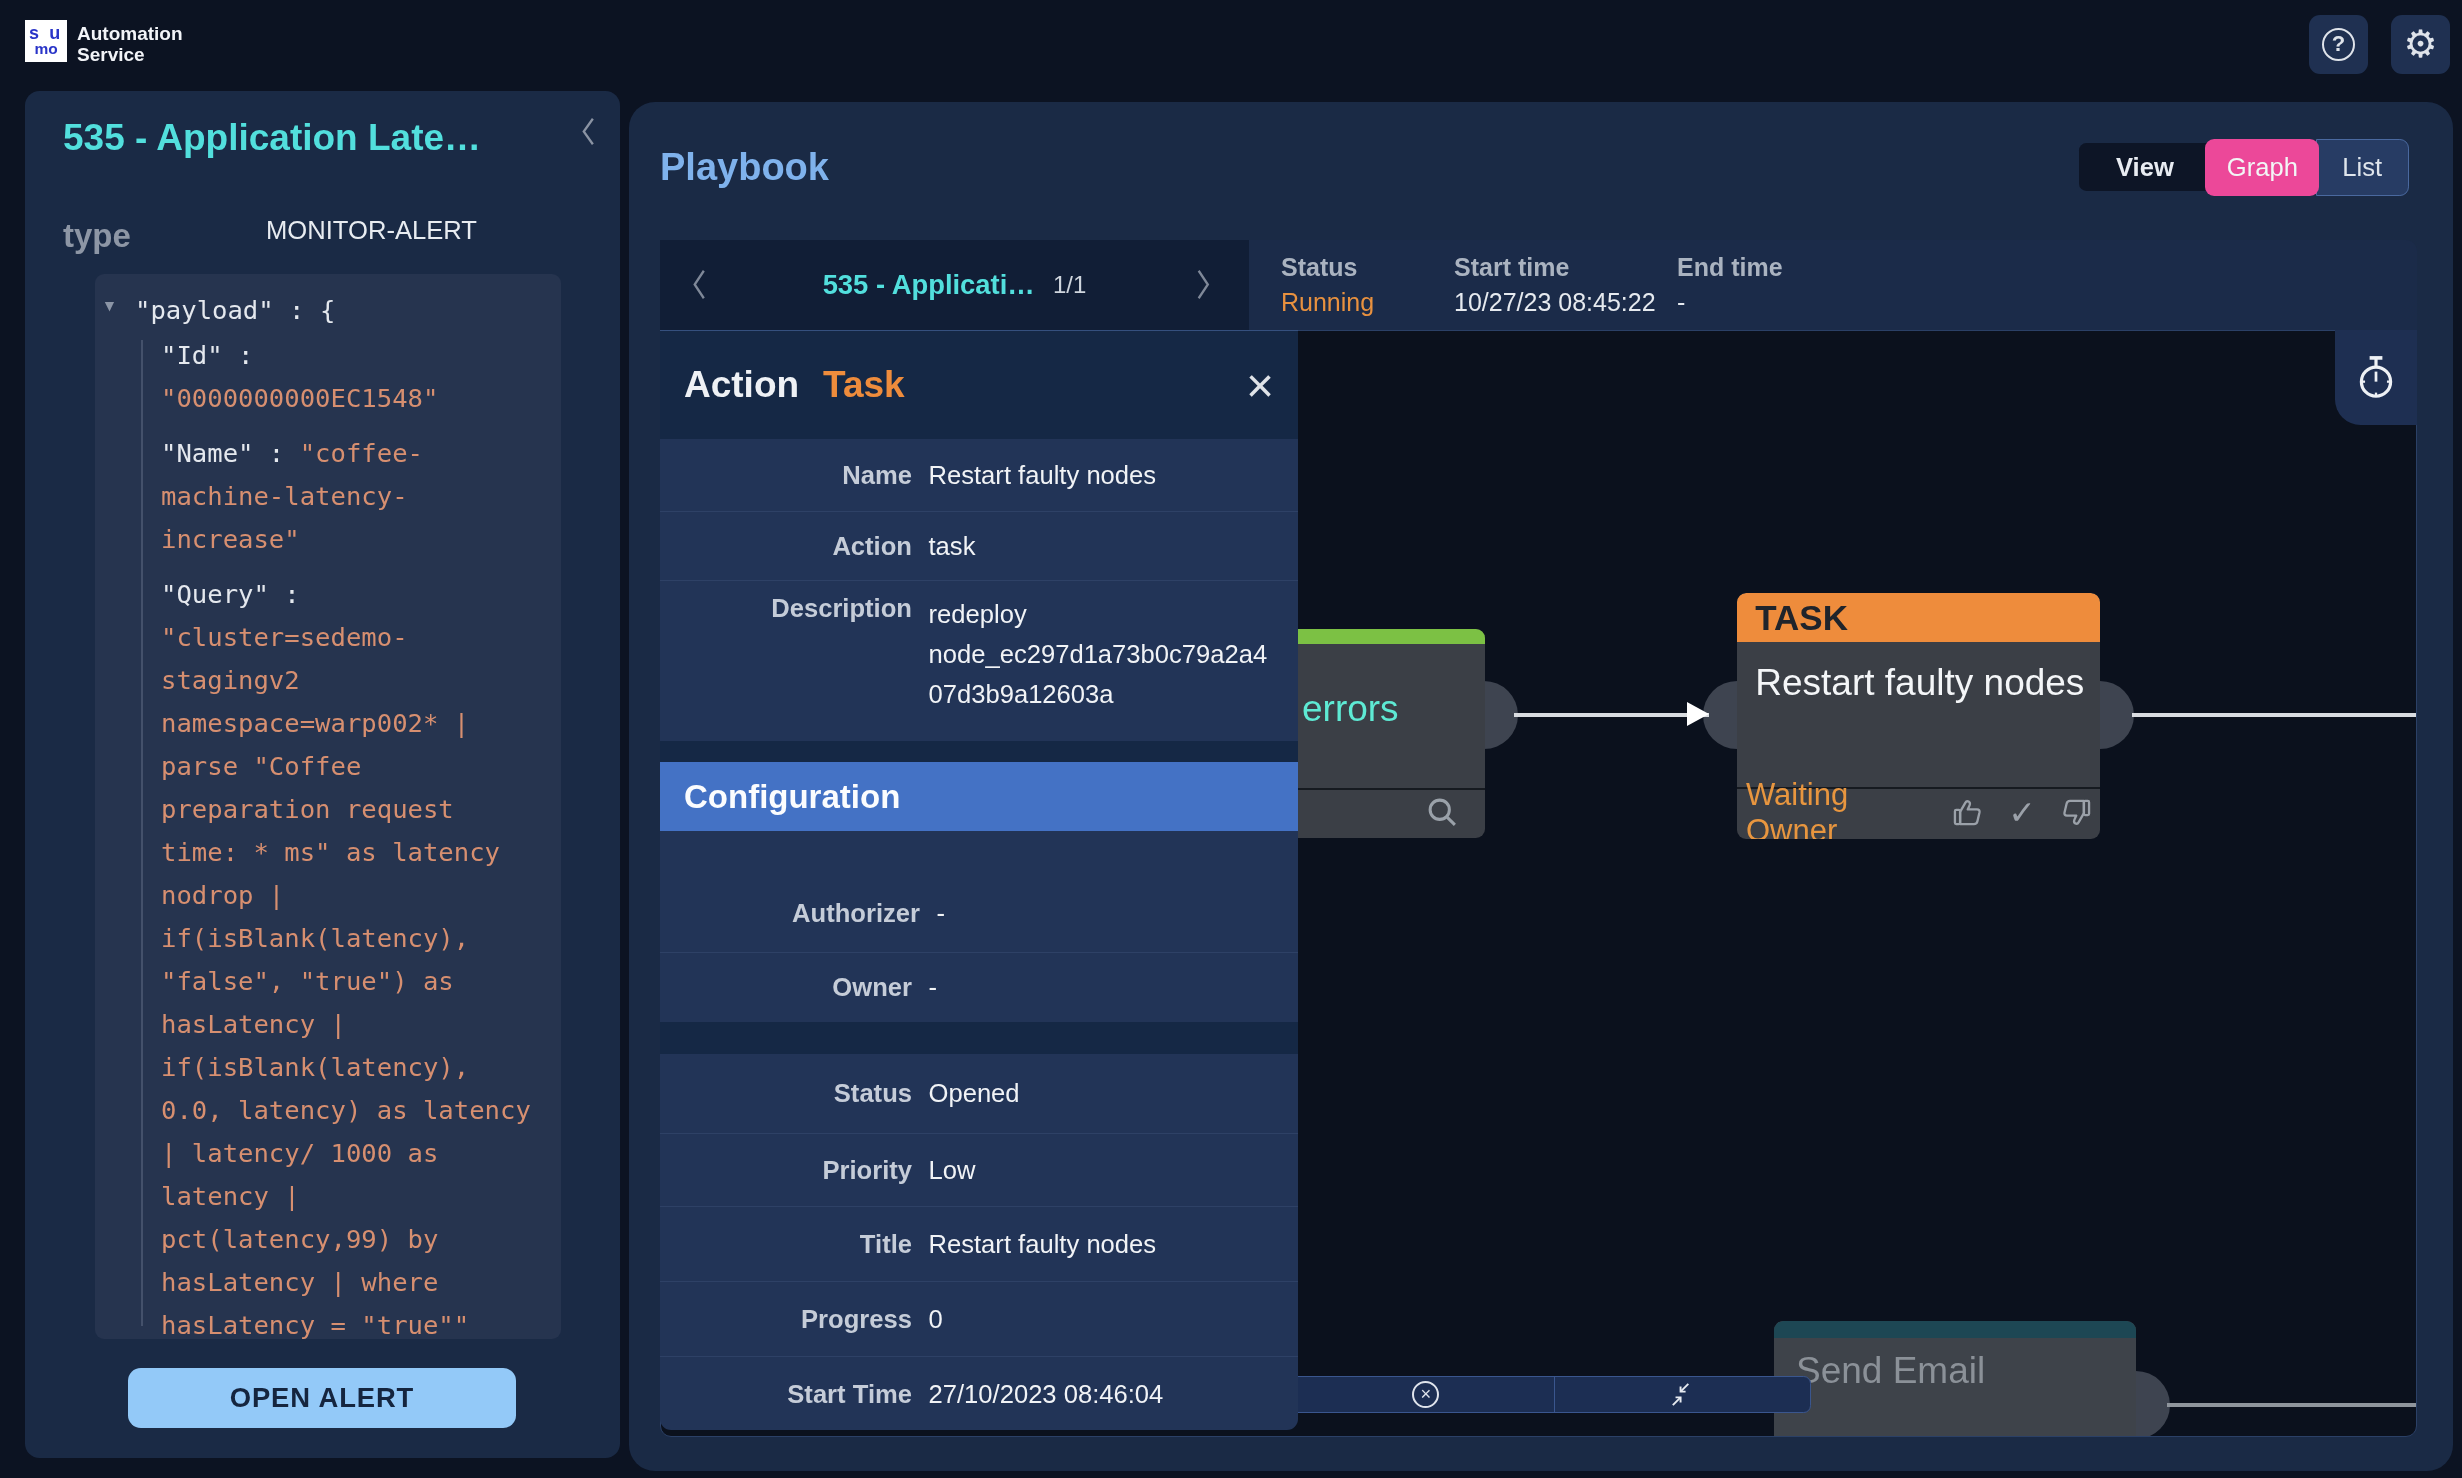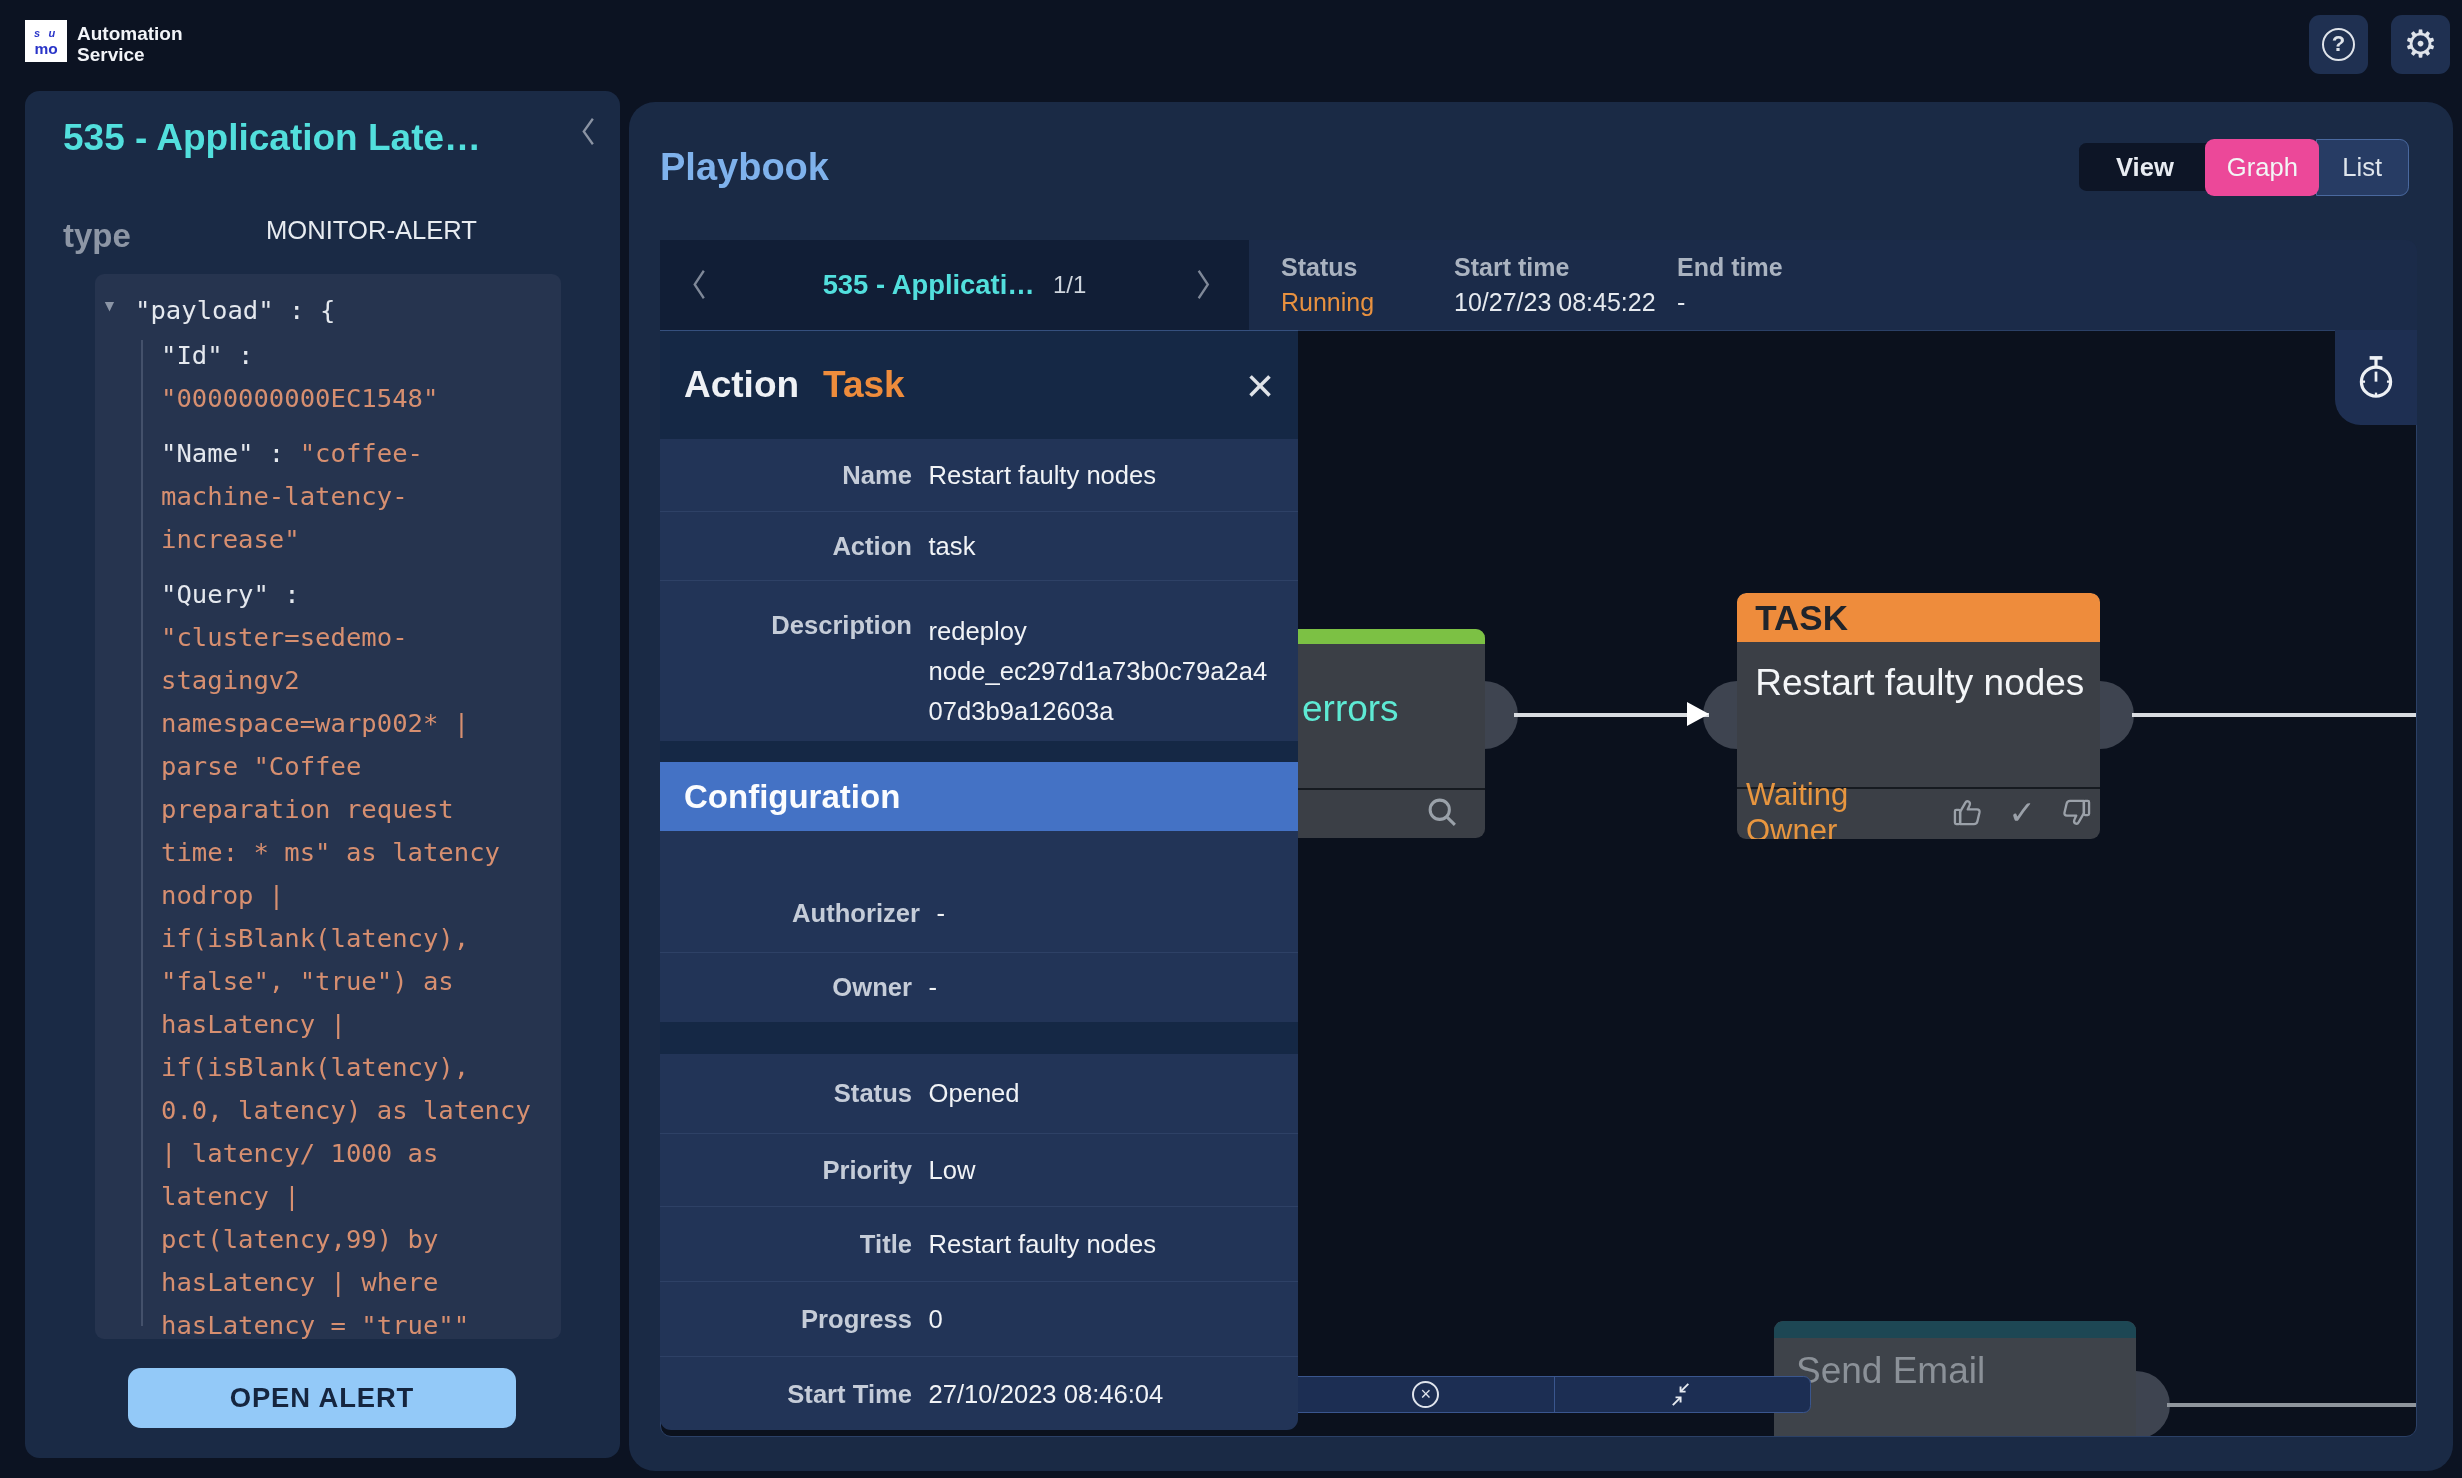--- a/index.html
+++ b/index.html
@@ -2,21 +2,21 @@
 <html style="font-size:14.6px"><head>
 <meta charset="utf-8">
 <style>
   * { margin:0; padding:0; box-sizing:border-box; }
   html,body { width:2462px; height:1478px; background:#0c1322; font-family:"Liberation Sans",sans-serif; overflow:hidden; }
   .abs { position:absolute; }
 
   
   #logo { left:25px; top:20px; width:42px; height:42px; background:#ffffff; color:#2a35c8;
           display:flex; flex-direction:column; align-items:center; justify-content:center; font-weight:bold; }
-  #logo .l1 { font-size:11px; letter-spacing:2.7px; line-height:15.5px;font-style:italic; }
+  #logo .l1 { font-size:18px; letter-spacing:2.7px; line-height:15.5px; }
   #logo .l2 { font-size:15.5px; line-height:15.5px; }
   #brand { left:77px; top:23px; color:#f2f4f8; font-size:19px; font-weight:bold; line-height:21px; }
   .top-btn { top:14.6px; width:59px; height:59px; background:#1f3051; border-radius:11px;
              display:flex; align-items:center; justify-content:center; }
   #help-btn { left:2309px; }
   #gear-btn { left:2391px; }
   .help-circle { width:33px; height:33px; border:2.7px solid #dfe3ea; border-radius:50%;
                  color:#dfe3ea; font-size:22px; font-weight:bold; display:flex; align-items:center; justify-content:center; }
   .gear-glyph { color:#dfe3ea; font-size:38px; line-height:38px; }
 
@@ -113,21 +113,21 @@
   #action-header { height:108px; background:#152845; display:flex; align-items:center; padding:0 24px; }
   #action-header .h-left { color:#eef1f5; font-size:37px; font-weight:bold; }
   #action-header .h-right { color:#ee8c3c; font-size:37px; font-weight:bold; margin-left:24px; flex:1; }
   #action-close { color:#dfe3e8; font-size:48px; font-weight:300; line-height:37px; }
 
   .a-row { display:flex; align-items:center; }
   .a-row + .a-row { border-top:0.9px solid #2e4166; }
   .a-label { width:252px; text-align:right; color:#c5ccd8; font-size:25.6px; font-weight:bold; flex-shrink:0; }
   .a-value { margin-left:16.5px; color:#f1f3f6; font-size:25.6px; width:340px; }
   .r-name { height:72px; } .r-action { height:69px; }
-  .r-desc { height:161px; align-items:flex-start; padding-top:30px; }
+  .r-desc { height:161px; align-items:flex-start; padding-top:13px; }
   .r-desc .a-value { overflow-wrap:anywhere; line-height:40px; }
   #section-gap1 { height:21px; background:#152845; }
   #config-header { height:69px; background:#4472c5; color:#fbfcfe; font-size:33px; font-weight:bold;
                    display:flex; align-items:center; padding-left:24px; }
   #config-spacer { height:34px; }
   .r-auth { height:87px; align-items:flex-end; padding-bottom:24px;margin-left:8px; }
   .r-owner { height:70px; }
   #section-gap2 { height:32px; background:#152845; }
   .r-status { height:79px; border-top:none !important; }
   .r-pri { height:73px; } .r-title { height:75px; } .r-prog { height:75px; } .r-start { height:76px; }

